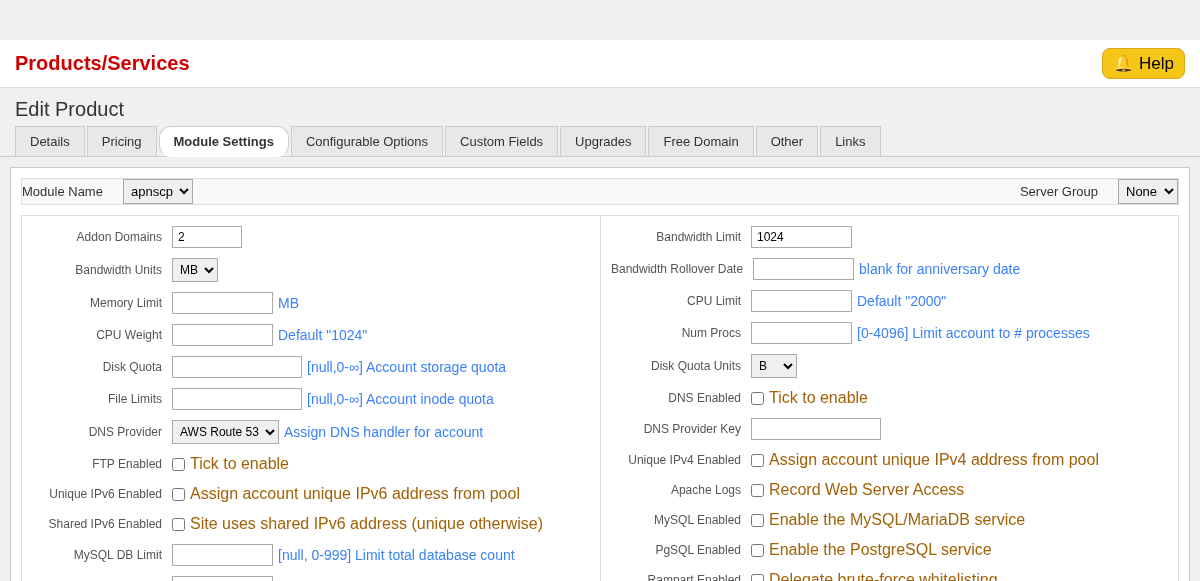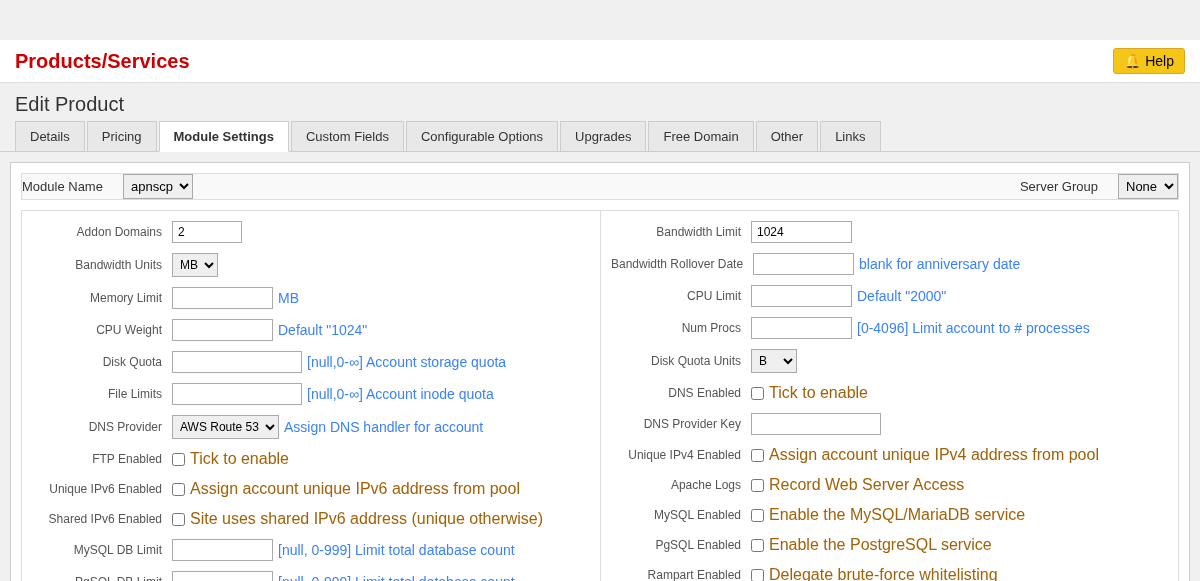--- a/index.html
+++ b/index.html
@@ -1,26 +1,26 @@
 <!DOCTYPE html>
 <html><head>
   <meta charset="utf-8">
   <style>
     * { box-sizing: border-box; margin: 0; padding: 0; }
     body { font-family: Arial, sans-serif; font-size: 13px; background: #f0f0f0; color: #333; }
 
     #header { background: #fff; border-bottom: 1px solid #ddd; padding: 8px 15px; display: flex; justify-content: space-between; align-items: center; margin-top: 40px; }
     #header-title { font-size: 20px; font-weight: bold; color: #c00; }
-    #help-btn { background: #f5c518; border: 1px solid #daa520; padding: 4px 10px; cursor: pointer; font-size: 14px; border-radius: 3px; }
+    #help-btn { background: #f5c518; border: 1px solid #daa520; padding: 4px 10px; cursor: pointer; font-size: 17px; border-radius: 8px; }
 
     #page-title { padding: 10px 15px 5px; font-size: 20px; font-weight: normal; background: #f0f0f0; }
 
     #tabs { display: flex; padding: 0 15px; background: #f0f0f0; border-bottom: 1px solid #ccc; }
     .tab { padding: 7px 14px; cursor: pointer; border: 1px solid #ccc; border-bottom: none; background: #e8e8e8; margin-right: 2px; font-size: 13px; color: #333; text-decoration: none; display: inline-block; }
-    .tab.active { background: #fff; border-bottom: 1px solid #fff; margin-bottom: -1px; font-weight: bold; }
+    .tab.active { background: #fff; border-bottom: 1px solid #fff; margin-bottom: -1px; font-weight: bold; border-radius: 12px; }
 
     #content { background: #fff; margin: 10px; border: 1px solid #ccc; padding: 10px; }
 
     .module-row { display: flex; align-items: center; background: #f9f9f9; border: 1px solid #ddd; margin-bottom: 10px; gap: 20px; }
     .module-row label { font-size: 13px; }
     .module-row select { padding: 3px; border: 1px solid #aaa; font-size: 13px; }
 
     .fields-container { display: grid; grid-template-columns: 1fr 1fr; gap: 0; border: 1px solid #ddd; }
     .left-col, .right-col { padding: 5px 10px; }
 
@@ -46,22 +46,22 @@
   <span id="header-title">Products/Services</span>
   <button id="help-btn">🔔 Help</button>
 </div>
 
 <div id="page-title">Edit Product</div>
 
 <div id="tabs">
 <a class="tab" href="#">Details</a>
     <a class="tab" href="#">Pricing</a>
     <a class="tab active" href="#">Module Settings</a>
+    <a class="tab" href="#">Configurable Options</a>
     <a class="tab" href="#">Custom Fields</a>
-    <a class="tab" href="#">Configurable Options</a>
     <a class="tab" href="#">Upgrades</a>
     <a class="tab" href="#">Free Domain</a>
     <a class="tab" href="#">Other</a>
     <a class="tab" href="#">Links</a>
   </div>
 
 <div id="content">
 
   <div class="module-row">
     <label>Module Name</label>

